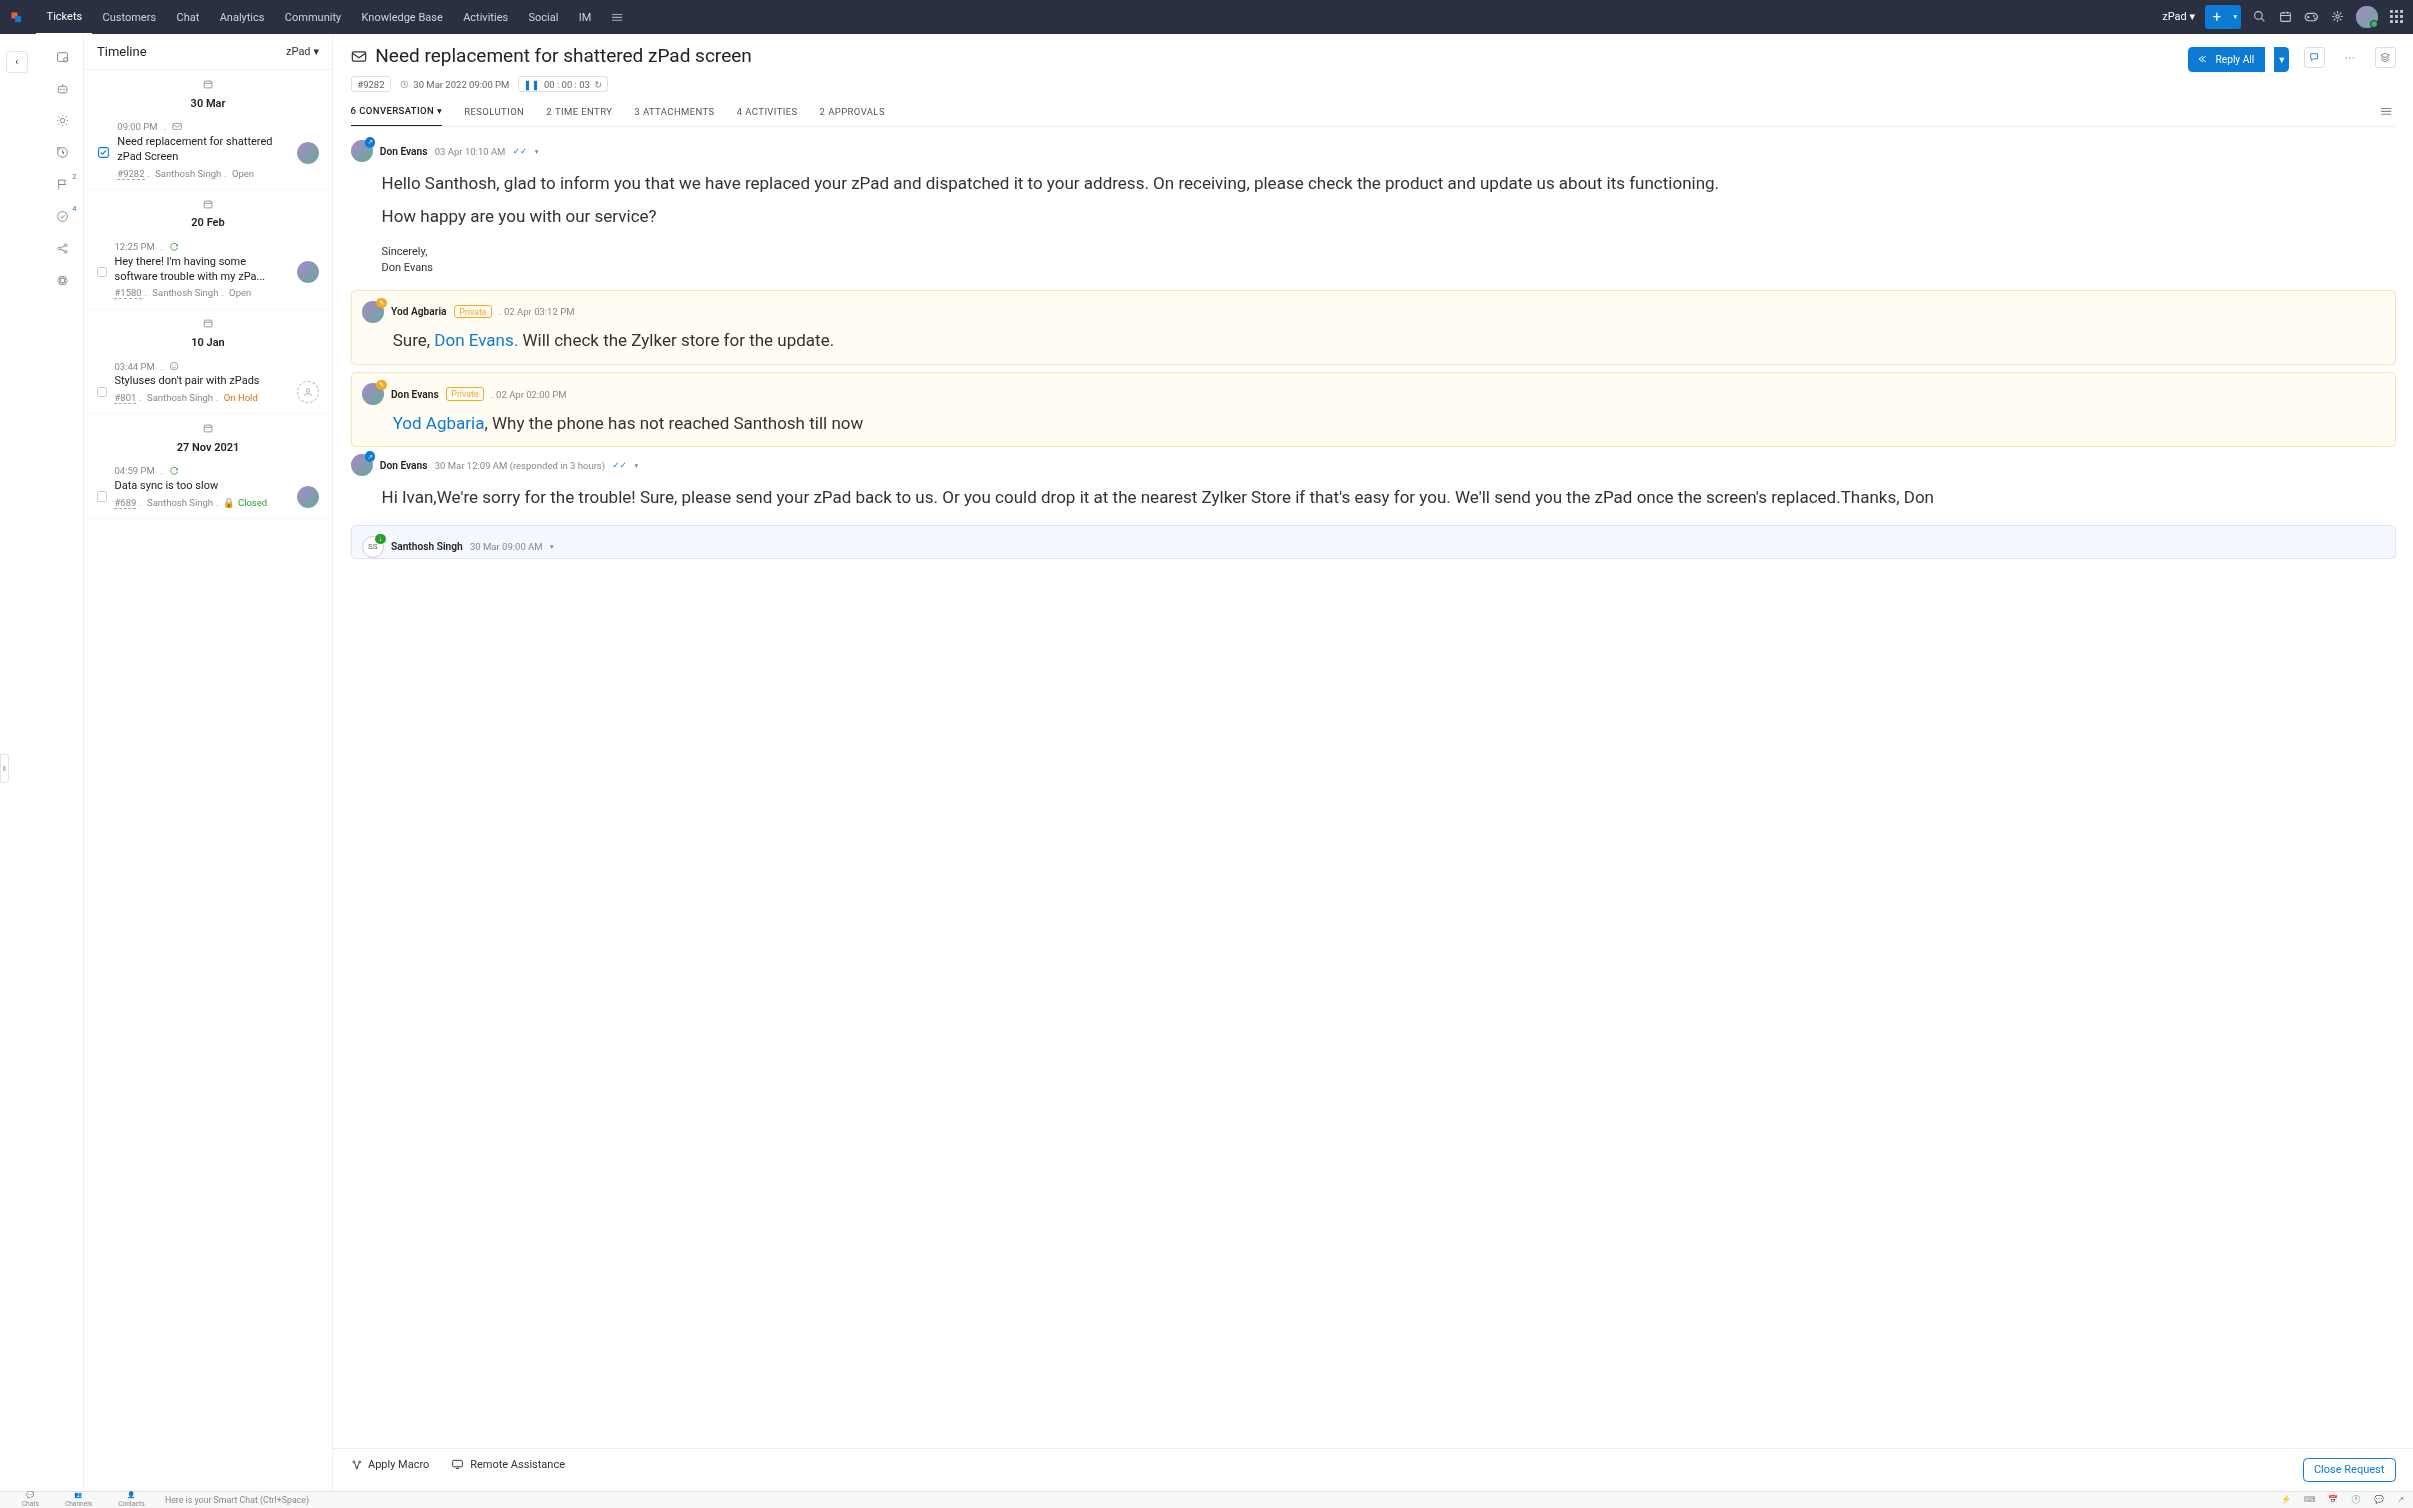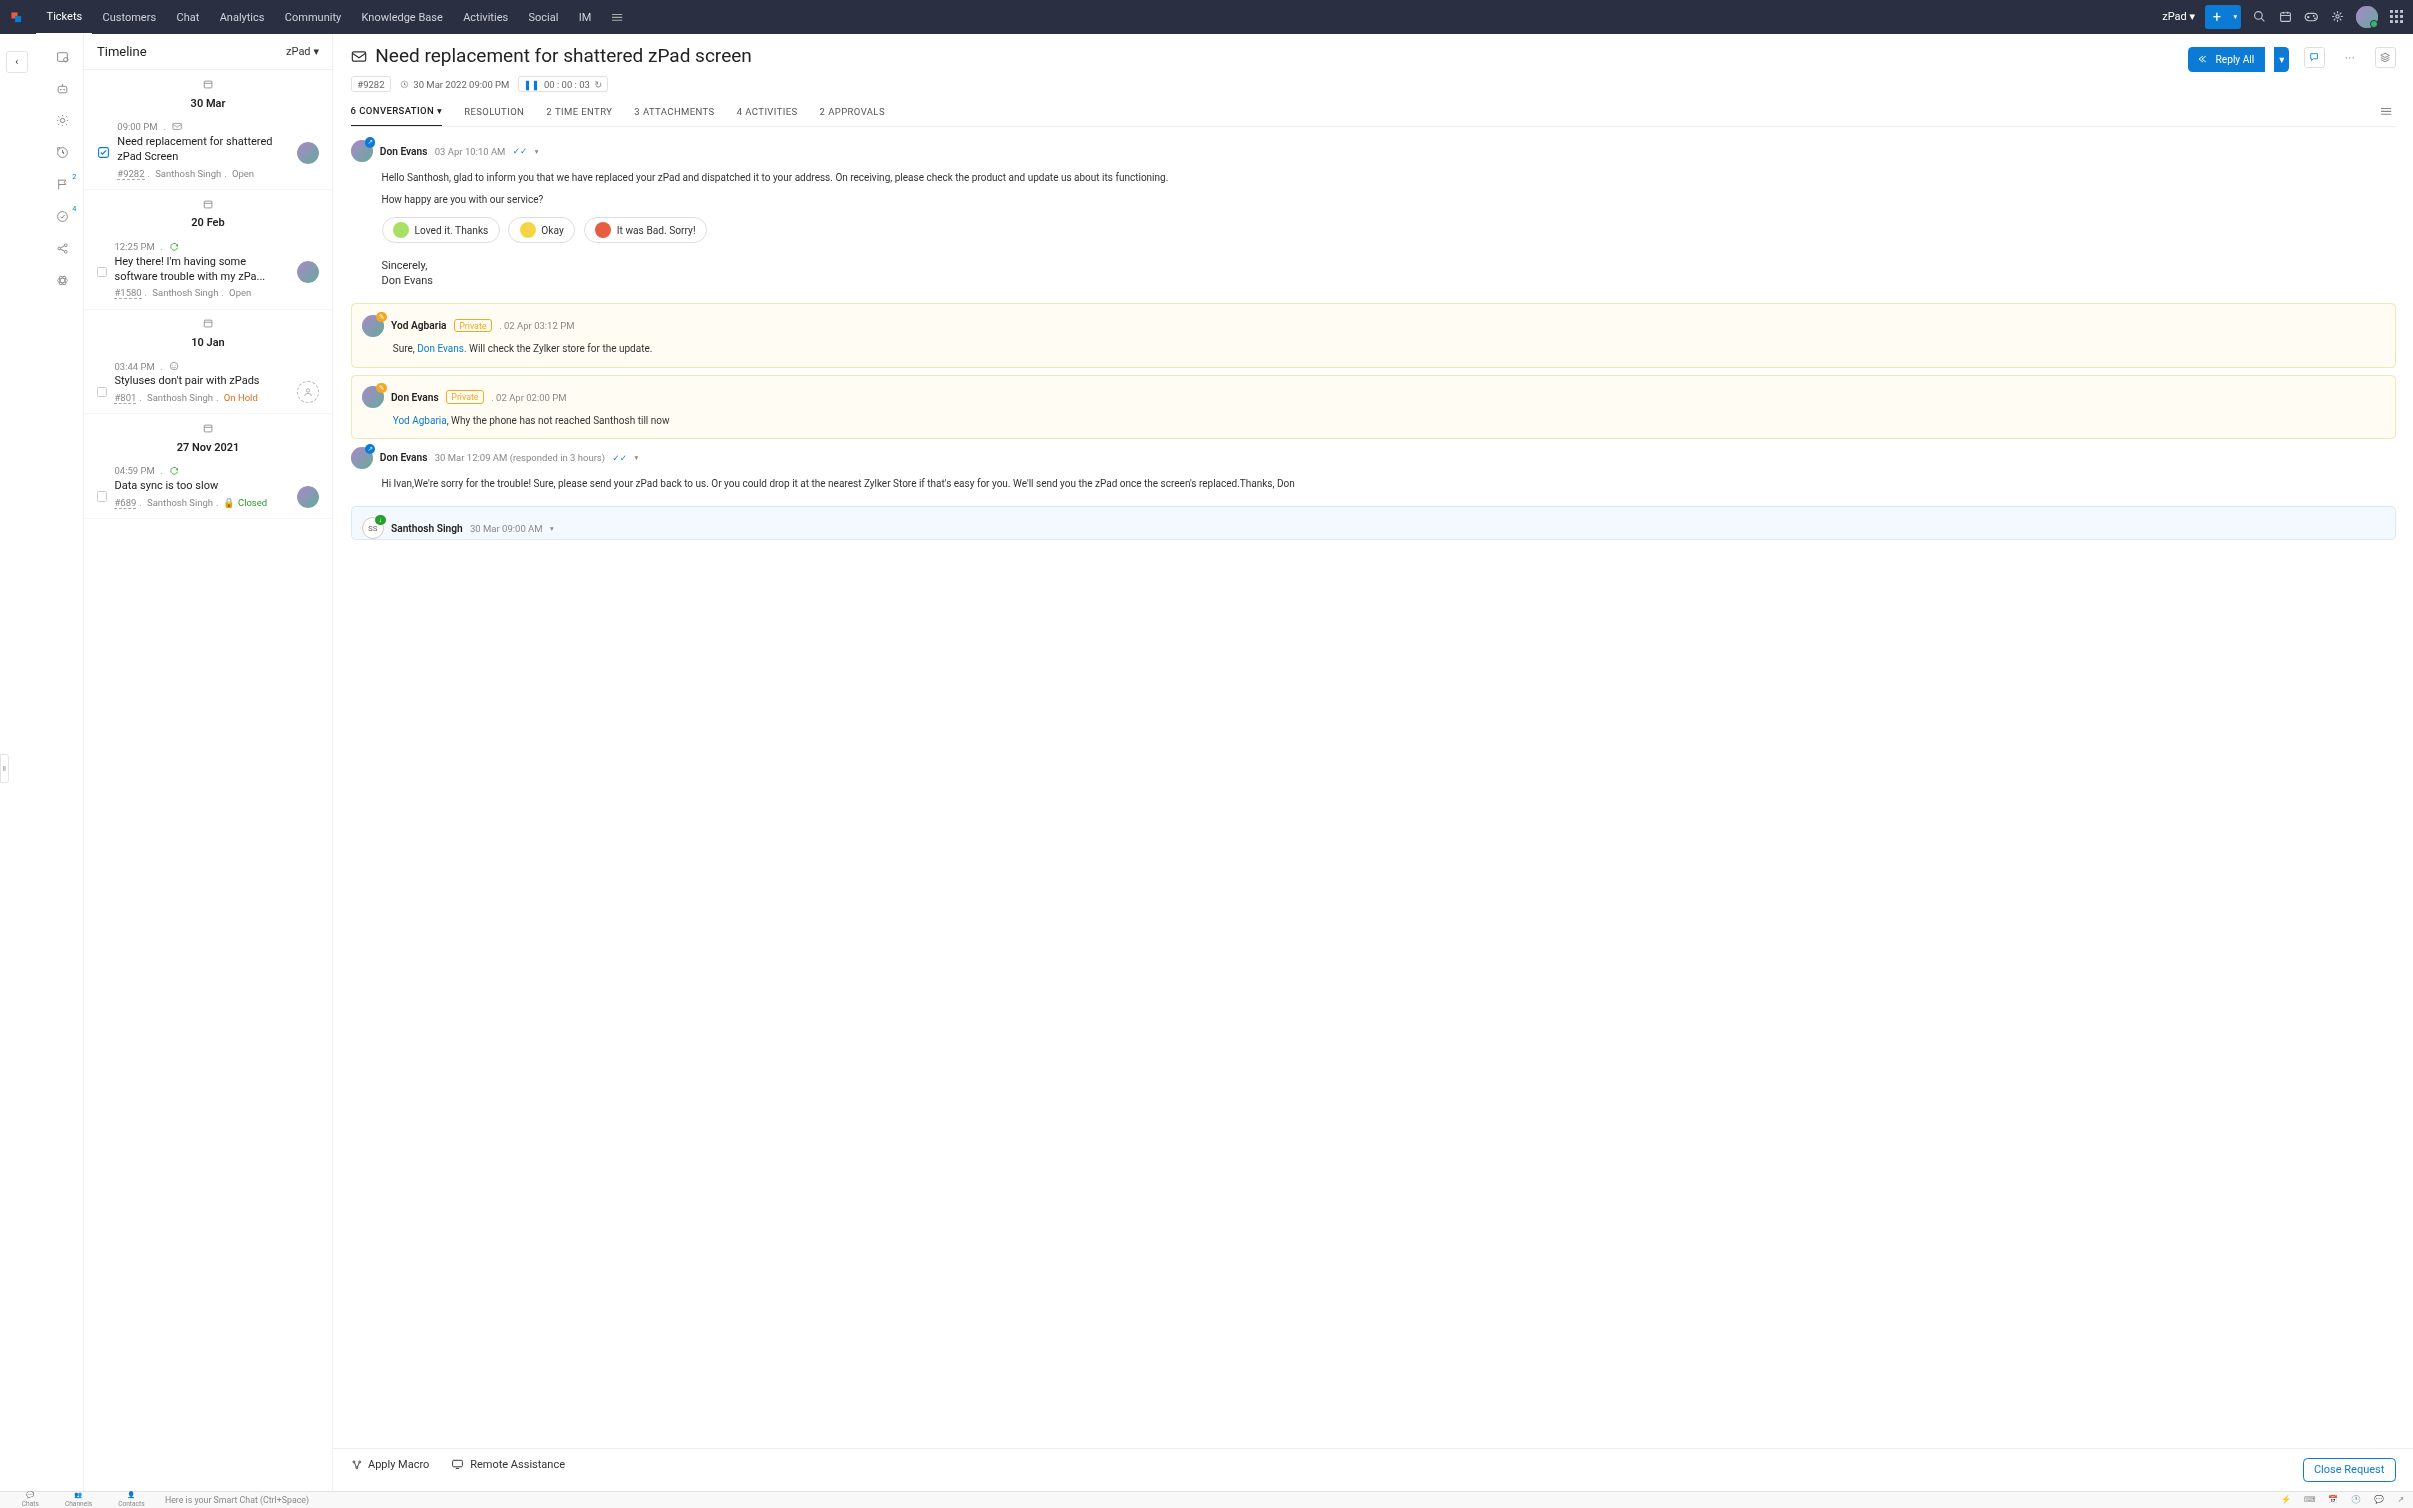--- a/index.html
+++ b/index.html
@@ -79,21 +79,21 @@
 .msg-av { width: 22px; height: 22px; border-radius: 50%; background: #ddd; position: relative; }
 .msg-av-badge { position: absolute; top: -2.9px; right: -2.9px; width: 10.2px; height: 10.2px; border-radius: 50%; display: flex; align-items: center; justify-content: center; font-size: 6.6px; color: #fff; }
 .msg-av-badge.send { background: #0b7bd6; }
 .msg-av-badge.priv { background: #f5a623; }
 .msg-av-badge.recv { background: #2a9d2a; }
 .msg-author { font-weight: 600; color: #222; }
 .msg-time { font-size: 9.5px; color: #888; }
 .msg-ticks { color: #0b7bd6; font-size: 8.8px; }
 .msg-drop { color: #888; font-size: 7.3px; cursor: pointer; }
 .msg-badge-priv { border: 0.7px solid #f5a623; color: #f5a623; border-radius: 2.9px; padding: 0.7px 4.4px; font-size: 8.8px; }
-.msg-body { margin: 7.3px 0 0 31px; font-size: 10px; line-height: 1.55; color: #333; }
+.msg-body { margin: 7.3px 0 0 31px; font-size: 17px; line-height: 1.55; color: #333; }
 .survey-opts { display: flex; gap: 8.8px; margin-top: 8.8px; margin-left: 31px; }
 .survey-opt { border: 0.7px solid #ddd; border-radius: 14.6px; padding: 4.4px 10.2px; display: flex; align-items: center; gap: 5.8px; cursor: pointer; font-size: 10.2px; }
 .face { width: 16px; height: 16px; border-radius: 50%; display: inline-block; }
 .face.happy { background: #a8e063; }
 .face.okay { background: #f5d547; }
 .face.sad { background: #e85c3f; }
 .msg-sign { margin: 14.6px 0 0 31px; font-size: 11px; line-height: 1.4; }
 .msg.private { background: #fffdf3; border: 0.7px solid #f0e6b8; border-radius: 4.4px; padding: 10.2px; margin-bottom: 7.3px; }
 .msg.private .msg-body { margin-left: 31px; margin-top: 4.4px; }
 .mention { color: #0b7bd6; }
@@ -485,34 +485,20 @@
               <div class="avatar-img"></div>
               <div class="msg-av-badge send">↗</div>
             </div>
           <span class="msg-author">Don Evans</span>
           <span class="msg-time">03 Apr 10:10 AM</span>
           <span class="msg-ticks">✓✓</span>
           <span class="msg-drop">▾</span>
         </div>
         <div class="msg-body">Hello Santhosh, glad to inform you that we have replaced your zPad and dispatched it to your address. On receiving, please check the product and update us about its functioning.</div>
         <div class="msg-body survey-q">How happy are you with our service?</div>
-        <div class="survey-opts">
-          <div class="survey-opt">
-              <span class="face happy"></span>
-              <span>Loved it. Thanks</span>
-            </div>
-          <div class="survey-opt">
-              <span class="face okay"></span>
-              <span>Okay</span>
-            </div>
-          <div class="survey-opt">
-              <span class="face sad"></span>
-              <span>It was Bad. Sorry!</span>
-            </div>
-        </div>
         <div class="msg-sign">
           <div>Sincerely,</div>
           <div>Don Evans</div>
         </div>
       </div>
 
       <div class="msg private">
         <div class="msg-head">
           <div class="msg-av">
               <div class="avatar-img"></div>

